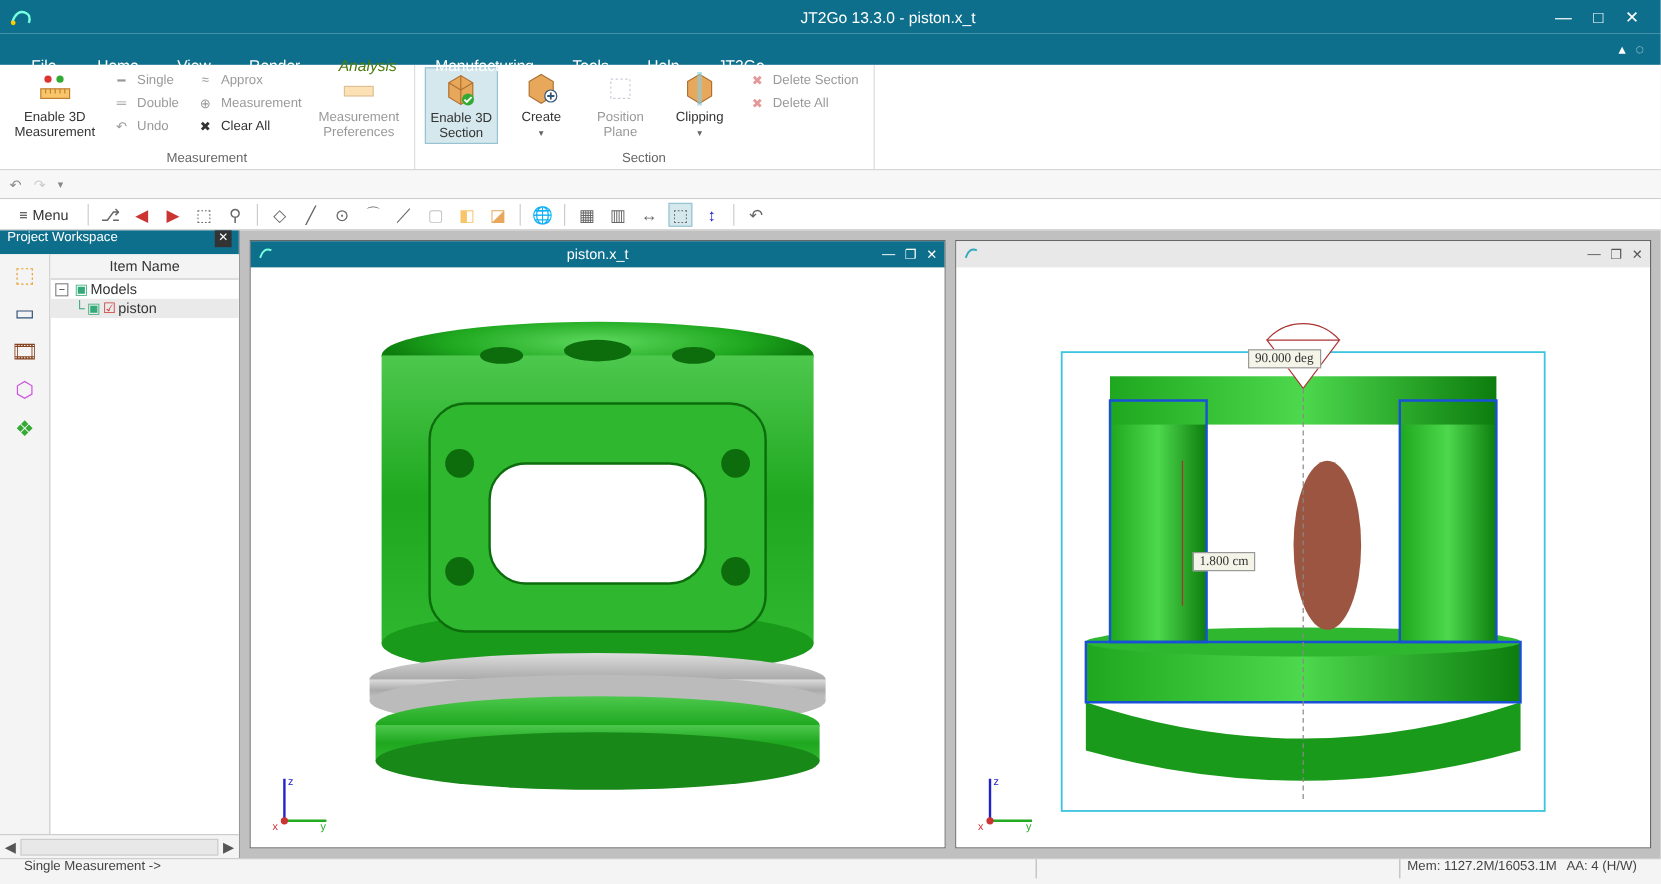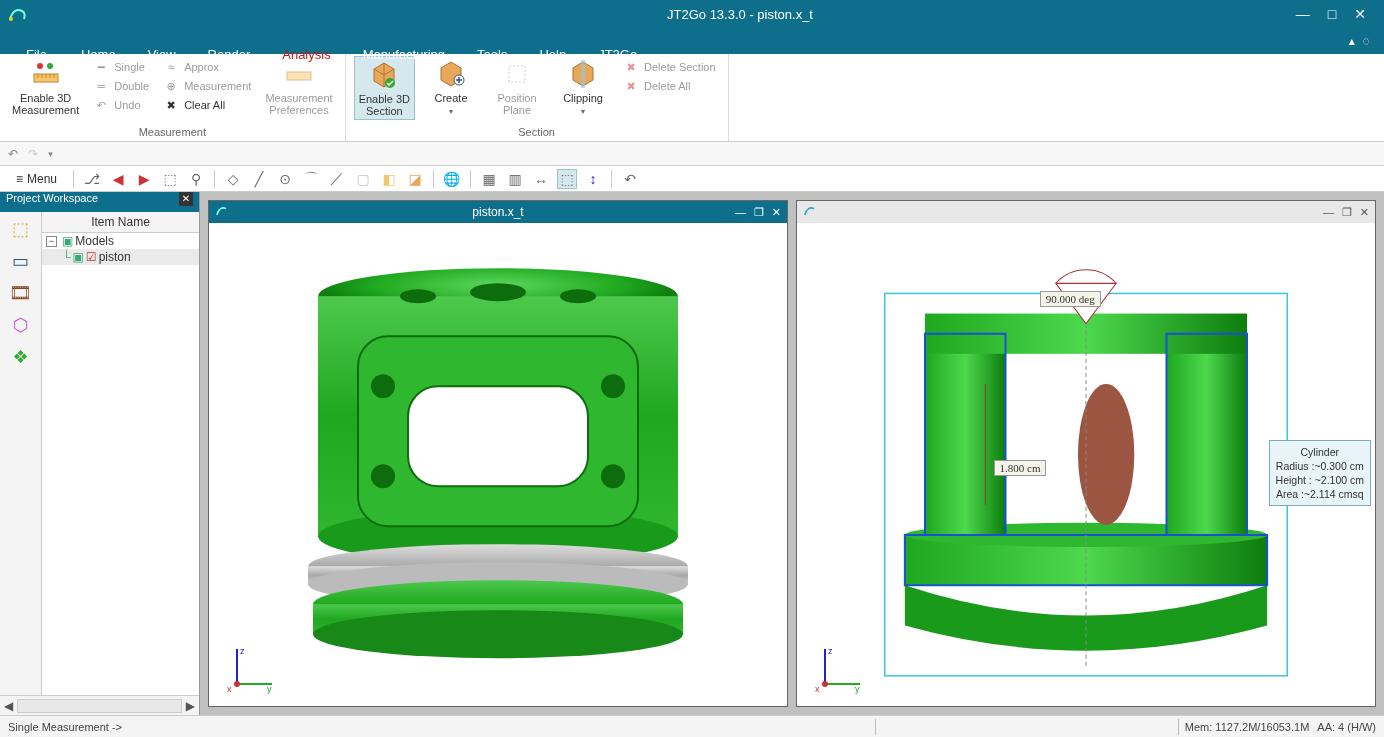--- a/index.html
+++ b/index.html
@@ -5,21 +5,21 @@
 * { margin: 0; padding: 0; box-sizing: border-box; font-family: "Segoe UI", Tahoma, sans-serif; }
 body { width: 1384px; height: 737px; background: #fff; display: flex; flex-direction: column; overflow: hidden; font-size: 12px; color: #333; }
 .titlebar { height: 28px; background: #0e6f8c; color: #fff; display: flex; align-items: center; position: relative; }
 .titlebar .logo { width: 24px; height: 24px; margin-left: 6px; display: flex; align-items: center; justify-content: center; }
 .titlebar .title { position: absolute; left: 50%; transform: translateX(-50%); font-size: 13px; margin-left: 48px; }
 .titlebar .win-controls { margin-left: auto; display: flex; gap: 18px; padding-right: 18px; }
 .titlebar .win-controls span { cursor: pointer; font-size: 14px; }
 .menubar { height: 26px; background: #0e6f8c; display: flex; align-items: stretch; padding: 0 10px; gap: 0; position: relative; }
 .menubar .menu-item { padding: 0 16px; color: #fff; font-size: 13px; display: flex; align-items: center; cursor: pointer; margin-top: 26px; }
 .menubar .menu-item.file { padding: 0 18px 0 16px; }
-.menubar .menu-item.active { background: #fff; color: #b91c1c; }
+.menubar .menu-item.active { background: #fff; color: #4d7c0f; font-style: italic; }
 .menubar .right-icons { margin-left: auto; display: flex; align-items: center; gap: 8px; padding-right: 4px; }
 .menubar .right-icons span { color: #fff; cursor: pointer; }
 .ribbon { height: 88px; background: #fff; border-bottom: 1px solid #ccc; display: flex; }
 .ribbon-group { border-right: 1px solid #ddd; display: flex; flex-direction: column; padding: 2px 8px 0 8px; }
 .ribbon-group .group-content { flex: 1; display: flex; align-items: flex-start; gap: 6px; }
 .ribbon-group .group-label { text-align: center; font-size: 11px; color: #666; padding: 2px 0 3px; }
 .big-btn { display: flex; flex-direction: column; align-items: center; padding: 2px 4px; min-width: 60px; cursor: pointer; text-align: center; }
 .big-btn.highlighted { background: #d5e8ed; border: 1px solid #98c3d0; }
 .big-btn .icon { width: 32px; height: 32px; display: flex; align-items: center; justify-content: center; font-size: 24px; }
 .big-btn .label { font-size: 11px; line-height: 12px; margin-top: 2px; }
@@ -58,21 +58,21 @@
 .viewport.active .vp-title { background: #0e6f8c; }
 .vp-title { height: 22px; background: #e0e0e0; display: flex; align-items: center; padding: 0 6px; color: #fff; font-size: 12px; }
 .vp-title.inactive { background: #e8e8e8; color: #333; }
 .vp-title .vp-controls { margin-left: auto; display: flex; gap: 8px; }
 .vp-title .vp-controls span { cursor: pointer; font-size: 11px; }
 .vp-canvas { flex: 1; position: relative; background: #fff; overflow: hidden; }
 .axis { position: absolute; bottom: 12px; left: 18px; }
 .piston-main { position: absolute; left: 50%; top: 50%; transform: translate(-50%, -52%); }
 .info-box { position: absolute; right: 4px; top: 45%; background: #e8f4f7; border: 1px solid #7ab; padding: 4px 6px; font-size: 10.5px; line-height: 14px; text-align: center; }
 .dim-box { position: absolute; background: #f4f4e8; border: 1px solid #999; padding: 1px 5px; font-size: 11px; font-family: Liberation Serif, serif; }
-.statusbar { height: 22px; background: #f4f4f4; border-top: 1px solid #ccc; display: flex; align-items: center; padding: 0 8px; font-size: 11px; color: #444; }
+.statusbar { height: 22px; background: #f4f4f4; border-top: 1px solid #ccc; display: flex; padding: 0 20px; font-size: 11px; color: #444; }
 .statusbar .spacer { flex: 1; }
 .statusbar .sep { width: 1px; height: 16px; background: #bbb; margin: 0 6px; }
 </style>
 </head>
 <body>
 
 <div class="titlebar">
   <span class="logo">
     <svg width="20" height="18" viewBox="0 0 20 18">
         <path d="M2 14 Q6 2 14 6 Q18 8 16 14" fill="none" stroke="#7fd" stroke-width="2"></path>
@@ -405,26 +405,20 @@
           <ellipse cx="300" cy="230" rx="28" ry="70" fill="#9c5540"></ellipse>
 
           <path d="M250 60 L280 100 L310 60 Z" fill="#fff" stroke="#a33"></path>
           <path d="M250 60 A40 40 0 0 1 310 60" fill="none" stroke="#a33"></path>
 
           <line x1="180" y1="160" x2="180" y2="280" stroke="#a33"></line>
           <line x1="280" y1="100" x2="280" y2="440" stroke="#888" stroke-dasharray="4 3"></line>
         </svg>
         <div class="dim-box" style="left:42%; top:14%">90.000 deg</div>
         <div class="dim-box" style="left:34%; top:49%">1.800 cm</div>
-        <div class="info-box">
-          <div>Cylinder</div>
-          <div>Radius :~0.300 cm</div>
-          <div>Height : ~2.100 cm</div>
-          <div>Area :~2.114 cmsq</div>
-        </div>
         <svg class="axis" width="50" height="50">
           <line x1="10" y1="40" x2="10" y2="5" stroke="#22c" stroke-width="2"></line>
             <text x="13" y="10" font-size="9" fill="#22c">z</text>
           <line x1="10" y1="40" x2="45" y2="40" stroke="#2a2" stroke-width="2"></line>
             <text x="40" y="48" font-size="9" fill="#2a2">y</text>
           <circle cx="10" cy="40" r="3" fill="#c33"></circle>
             <text x="0" y="48" font-size="9" fill="#c33">x</text>
         </svg>
       </div>
     </div>

